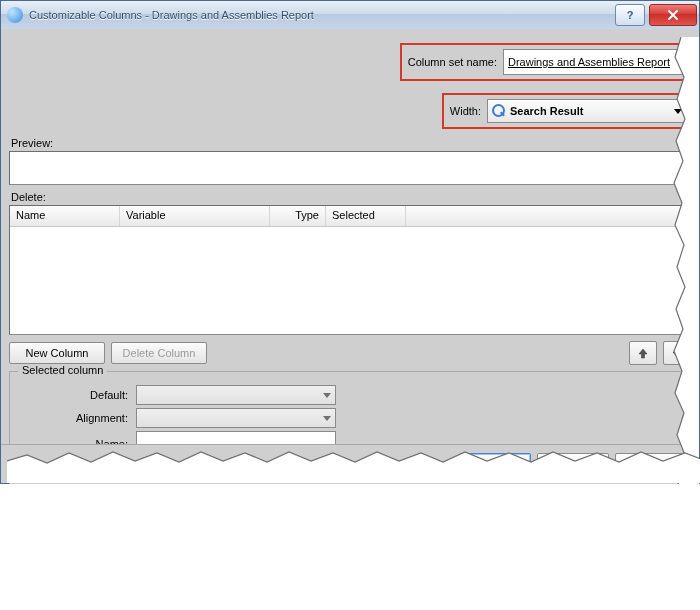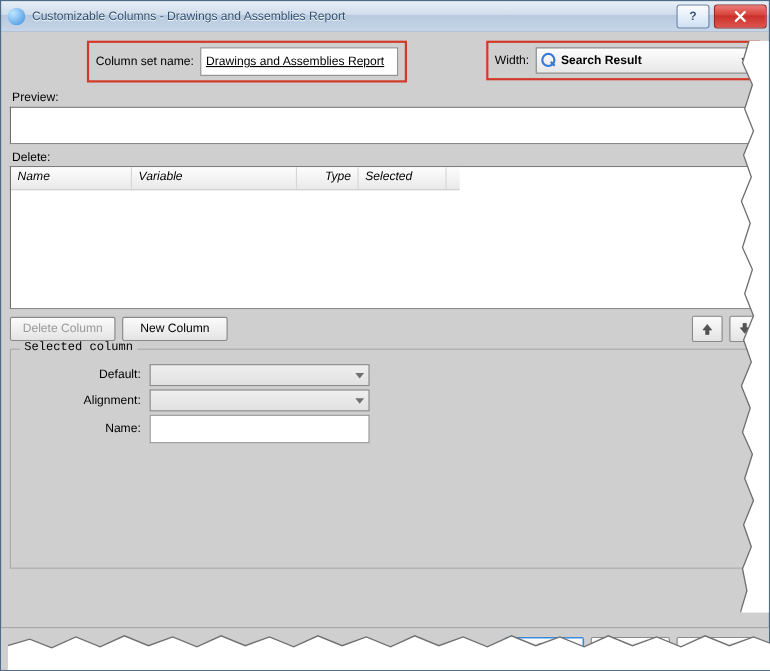--- a/index.html
+++ b/index.html
@@ -1,63 +1,63 @@
 <!DOCTYPE html>
 <html><head>
 <meta charset="utf-8">
 <style>
   html,body{margin:0;padding:0;font-family:"Segoe UI",Tahoma,sans-serif;font-size:11px;color:#000;}
   body{background:#fff;}
-  .window{width:700px;height:610px;box-sizing:border-box;background:#0f172a;border:1px solid #4a6b8a;position:relative;}
+  .window{width:700px;height:484px;box-sizing:border-box;background:#86efac;border:1px solid #4a6b8a;position:relative;}
   
   .titlebar{height:28px;background:linear-gradient(to bottom,#e8eff7 0%,#d0dceb 45%,#b8c9df 46%,#c7d6e8 100%);display:flex;align-items:center;padding:0 0 0 6px;border-bottom:1px solid #9bb2cc;}
   .titlebar .app-icon{width:16px;height:16px;border-radius:50%;background:radial-gradient(circle at 30% 30%,#bfe6ff,#3a8dde);margin-right:6px;flex:0 0 auto;}
   .titlebar .title{color:#30506f;text-shadow:0 1px 0 #fff;white-space:nowrap;overflow:hidden;}
   .titlebar .spacer{flex:1;}
   .win-btn{height:20px;border:1px solid #6f8aa8;border-radius:3px;margin:0 2px;display:flex;align-items:center;justify-content:center;background:linear-gradient(to bottom,#fcfdff,#cfe0f2);color:#3b5a7a;font-weight:bold;}
   .win-help{width:28px;}
   .win-close{width:46px;background:linear-gradient(to bottom,#ef7b78,#d6403a 45%,#c92f28 46%,#e0554f);border-color:#9a2b25;color:#fff;}
   .win-close svg{display:block;}
   
   .client{position:absolute;top:28px;left:0;right:0;bottom:0;background:#cfcfcf;padding:6px 8px 8px 8px;box-sizing:border-box;}
   
   .torn-right{position:absolute;top:36px;right:0;width:26px;bottom:44px;pointer-events:none;z-index:20;}
   .torn-bottom{position:absolute;left:6px;right:0;bottom:0;height:36px;pointer-events:none;z-index:20;}
   
-  .top-row{display:flex;align-items:flex-start;gap:6px;margin:2px 0 8px 0;}
+  .top-row{display:flex;align-items:flex-end;gap:6px;margin:2px 0 8px 0;flex-direction:column;}
   .red-box{border:2px solid #d13a2a;padding:4px 6px;display:flex;align-items:center;gap:6px;background:transparent;}
   .lbl{color:#000;}
   .text-input{height:20px;border:1px solid #8a8a8a;background:#fff;padding:12px 4px;box-sizing:border-box;font:inherit;text-decoration:underline;}
   .type-combo{display:flex;align-items:center;height:22px;border:1px solid #8a8a8a;background:linear-gradient(to bottom,#fdfdfd,#e8e8e8);padding:0 4px;gap:4px;min-width:190px;font-weight:bold;}
   .type-combo .mag{width:14px;height:14px;position:relative;}
   .type-combo .mag::before{content:"";position:absolute;left:0;top:0;width:9px;height:9px;border:2px solid #3a7bd5;border-radius:50%;}
   .type-combo .mag::after{content:"";position:absolute;left:8px;top:9px;width:5px;height:2px;background:#3a7bd5;transform:rotate(45deg);}
   .type-combo .val{flex:1;}
   .type-combo .arrow{width:0;height:0;border-left:4px solid transparent;border-right:4px solid transparent;border-top:5px solid #000;}
   .section-label{margin:2px 0 2px 2px;}
   .sunken{border:1px solid #888;border-top-color:#6e6e6e;border-left-color:#6e6e6e;background:#fff;box-sizing:border-box;}
   .preview-box{height:34px;margin-bottom:6px;}
-  .columns-box{height:130px;display:flex;flex-direction:row;font-style:italic;}
+  .columns-box{height:130px;display:flex;flex-direction:column;}
   .col-headers{display:flex;height:20px;background:linear-gradient(to bottom,#fdfdfd,#e9e9e9);border-bottom:1px solid #c8c8c8;}
   .col-headers div{border-right:1px solid #d6d6d6;padding:3px 6px;box-sizing:border-box;color:#000;}
   .ch-name{width:110px;}
   .ch-var{width:150px;}
   .ch-width{width:56px;text-align:right;}
   .ch-align{width:80px;}
   .ch-rest{flex:1;border-right:none !important;}
   .columns-body{flex:1;background:#fff;}
   .btn-row{display:flex;align-items:center;gap:6px;margin:6px 0 6px 0;}
   .push-btn{height:22px;min-width:96px;padding:0 10px;border:1px solid #8a8a8a;background:linear-gradient(to bottom,#fbfbfb,#e4e4e4);color:#000;border-radius:2px;font:inherit;}
   .push-btn.disabled{color:#9a9a9a;}
   .flex-spacer{flex:1;}
   .icon-btn{width:26px;height:22px;border:1px solid #8a8a8a;background:linear-gradient(to bottom,#fbfbfb,#e4e4e4);border-radius:2px;display:flex;align-items:center;justify-content:center;}
   .icon-btn svg{display:block;}
   
   .groupbox{border:1px solid #a9a9a9;padding:10px 8px 8px 8px;position:relative;margin-top:4px;background:#cfcfcf;height:200px;box-sizing:border-box;}
-  .groupbox .legend{position:absolute;top:-8px;left:8px;background:#cfcfcf;padding:0 4px;font-family:Liberation Mono, monospace;}
+  .groupbox .legend{position:absolute;top:-8px;left:8px;background:#cfcfcf;padding:0 4px;}
   .form-row{display:flex;align-items:center;margin:3px 0;}
   .form-row .flabel{width:110px;text-align:right;padding-right:8px;}
   .combo{display:flex;align-items:center;height:20px;border:1px solid #8a8a8a;background:linear-gradient(to bottom,#f6f6f6,#e6e6e6);padding:0 4px;min-width:200px;box-sizing:border-box;justify-content:flex-end;}
   .combo .arrow{width:0;height:0;border-left:4px solid transparent;border-right:4px solid transparent;border-top:5px solid #707070;}
   .combo.disabled{background:linear-gradient(to bottom,#efefef,#e1e1e1);}
   
   .footer{position:absolute;left:0;right:0;bottom:0;height:38px;border-top:1px solid #a8a8a8;background:#cfcfcf;display:flex;align-items:center;justify-content:flex-end;padding:0 12px;gap:6px;}
   .dlg-btn{height:22px;min-width:72px;border:1px solid #8a8a8a;background:linear-gradient(to bottom,#fdfdfd,#e7e7e7);border-radius:2px;font:inherit;}
   .dlg-btn.default{border:1px solid #3d87d6;box-shadow:0 0 0 1px #9cc7f3 inset;}
 </style>
@@ -108,22 +108,22 @@
         <div class="ch-name">Name</div>
         <div class="ch-var">Variable</div>
         <div class="ch-width">Type</div>
         <div class="ch-align">Selected</div>
         <div class="ch-rest"></div>
       </div>
       <div class="columns-body"></div>
     </div>
 
     <div class="btn-row">
+      <button class="push-btn">New Column</button>
       <button class="push-btn disabled">Delete Column</button>
-      <button class="push-btn">New Column</button>
       <div class="flex-spacer"></div>
       <div class="icon-btn">
         <svg width="12" height="12" viewBox="0 0 12 12">
             <path d="M6 2 L10 7 L7.5 7 L7.5 11 L4.5 11 L4.5 7 L2 7 Z" fill="#555" stroke="#333" stroke-width="0.5"></path>
           </svg>
       </div>
       <div class="icon-btn">
         <svg width="12" height="12" viewBox="0 0 12 12">
             <path d="M6 10 L2 5 L4.5 5 L4.5 1 L7.5 1 L7.5 5 L10 5 Z" fill="#555" stroke="#333" stroke-width="0.5"></path>
           </svg>

